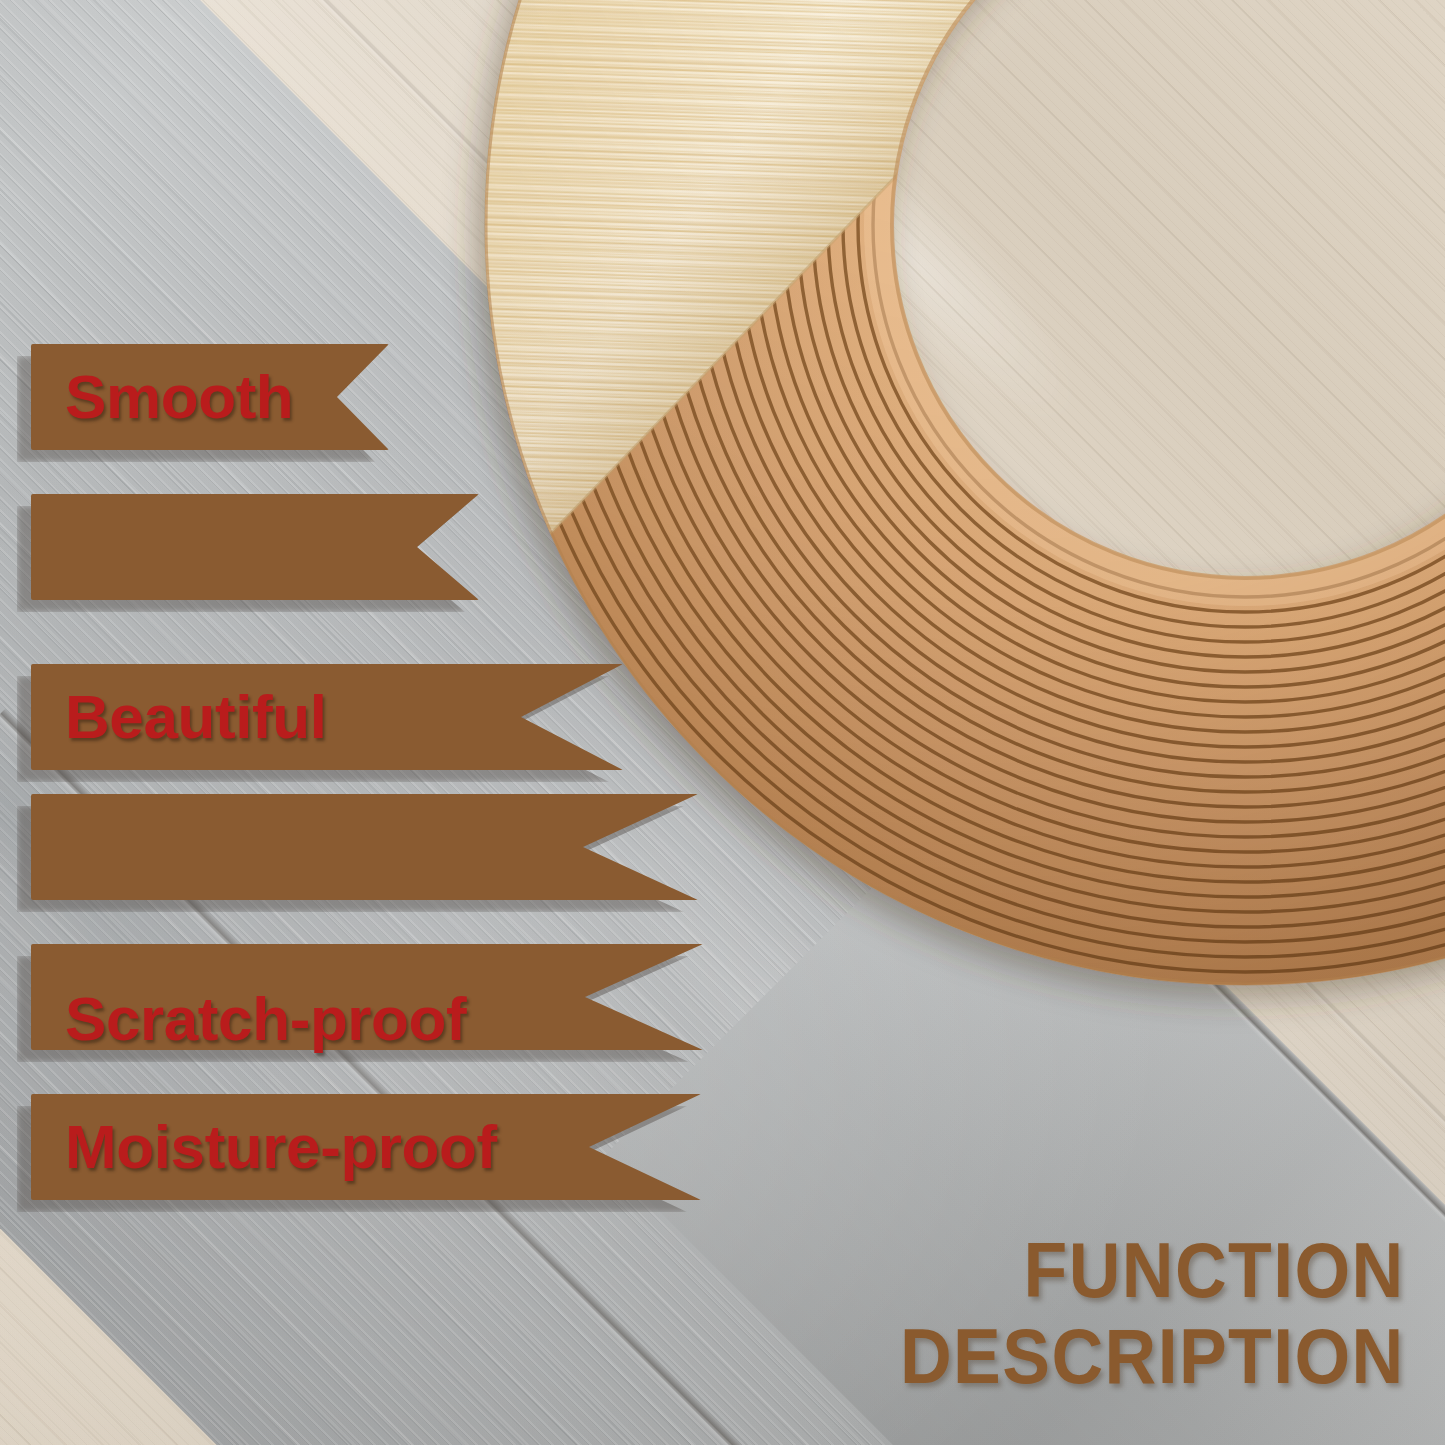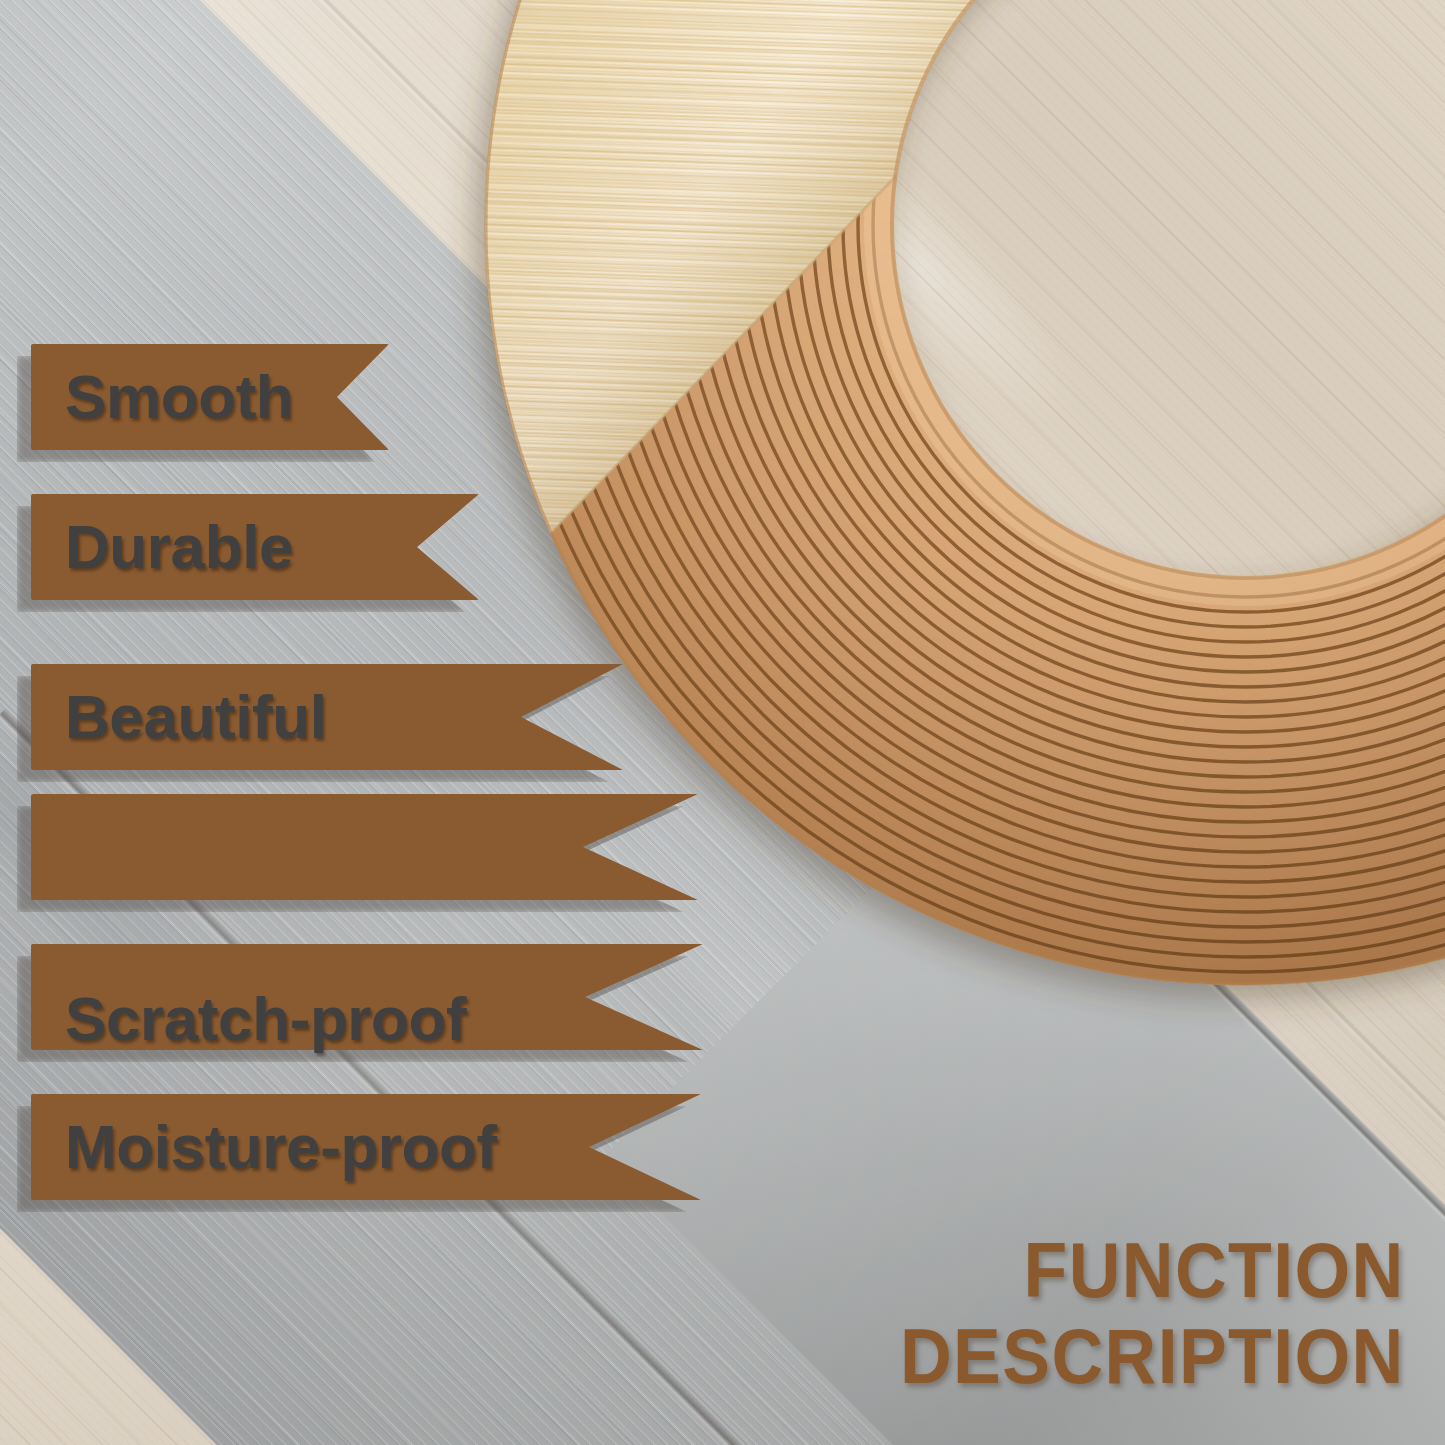--- a/index.html
+++ b/index.html
@@ -176,21 +176,21 @@
     position:absolute;
     left:-14px; top:12px; right:14px; bottom:-12px;
     background:rgba(78,72,66,.42);
     filter:blur(3px);
     -webkit-clip-path:var(--clip);
     clip-path:var(--clip);
   }
   .ribbon .txt{
     position:relative;
     z-index:3;
-    color:#404040;
+    color:#b91c1c;
     font-size:62px;
     line-height:1;
     font-weight:700;
     letter-spacing:-0.4px;
     padding-left:34px;
     white-space:nowrap;
     text-shadow:2px 3px 3px rgba(40,26,14,.45);
     font-family:"Liberation Sans", sans-serif;
   }
 
@@ -370,21 +370,20 @@
 
     <div class="ribbon" style="top:344px;width:358px;--clip:polygon(0 0, 100% 0, 100% 100%, 0 100%, 0 100%, 0 0);">
       <div class="shade" style="--clip: polygon(0 0, 100% 0, 85.47% 50%, 100% 100%, 0 100%);"></div>
       <div class="shape" style="--clip: polygon(0 0, 100% 0, 85.47% 50%, 100% 100%, 0 100%);"></div>
       <div class="txt">Smooth</div>
     </div>
 
     <div class="ribbon" style="top:494px;width:448px;">
       <div class="shade" style="--clip: polygon(0 0, 100% 0, 86.16% 50%, 100% 100%, 0 100%);"></div>
       <div class="shape" style="--clip: polygon(0 0, 100% 0, 86.16% 50%, 100% 100%, 0 100%);"></div>
-      <div class="txt">Durable</div>
     </div>
 
     <div class="ribbon" style="top:664px;width:592px;">
       <div class="shade" style="--clip: polygon(0 0, 100% 0, 82.77% 50%, 100% 100%, 0 100%);"></div>
       <div class="shape" style="--clip: polygon(0 0, 100% 0, 82.77% 50%, 100% 100%, 0 100%);"></div>
       <div class="txt">Beautiful</div>
     </div>
 
     <div class="ribbon" style="top:794px;width:667px;">
       <div class="shade" style="--clip: polygon(0 0, 100% 0, 82.76% 50%, 100% 100%, 0 100%);"></div>

